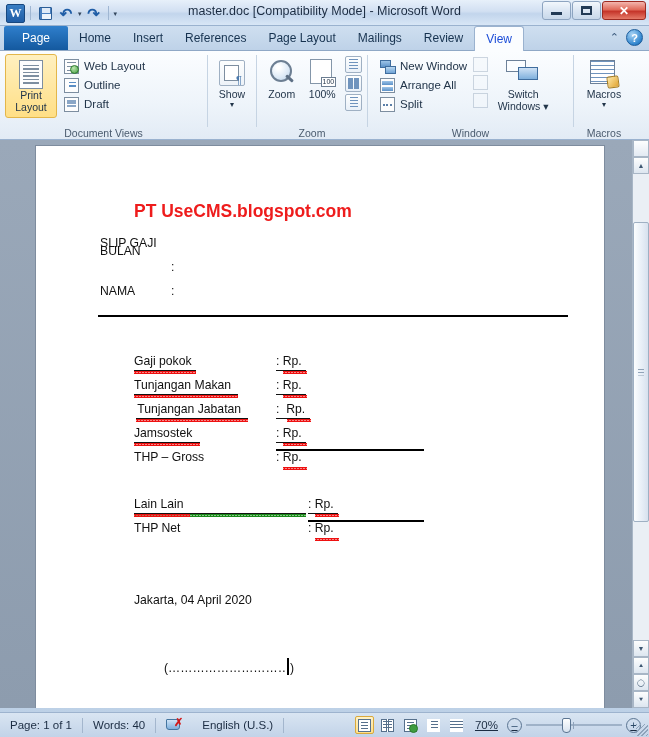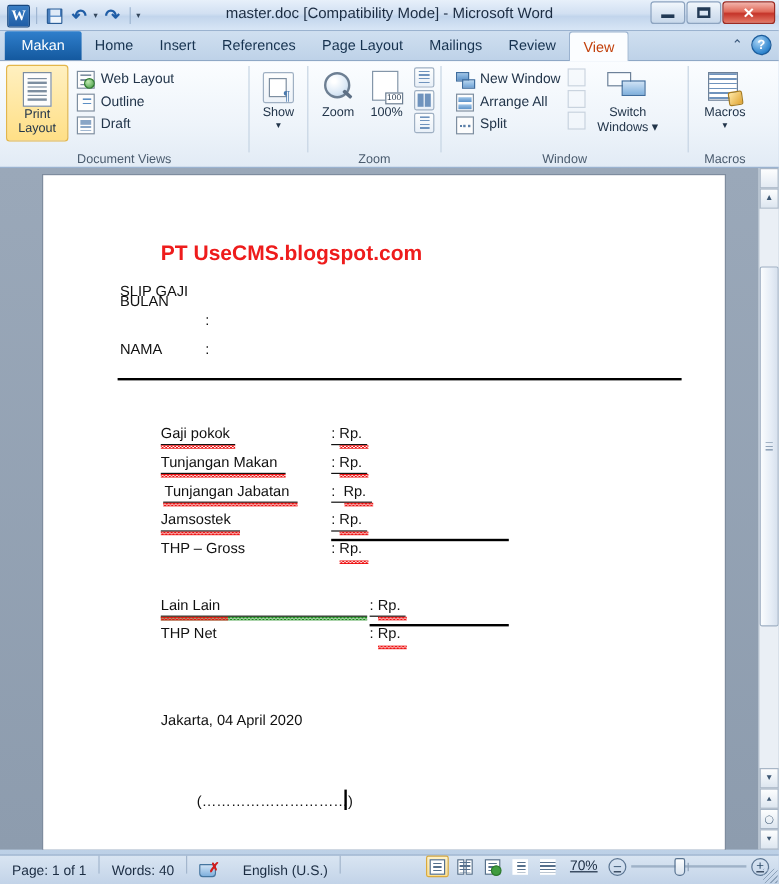--- a/index.html
+++ b/index.html
@@ -71,21 +71,21 @@
     background: linear-gradient(180deg,#2f7fcc 0%,#14599f 100%);
     color:#fff; font-size:12px; display:flex; align-items:center; justify-content:center;
     border-radius:2px 2px 0 0;
   }
   .tab {
     height:24px; padding:0 11px; font-size:12px; color:#16324f;
     display:flex; align-items:center; justify-content:center;
   }
   .tab.active {
     background:#fbfdff; border:1px solid #9ab2cf; border-bottom:none;
-    border-radius:3px 3px 0 0; color:#c2410c;
+    border-radius:3px 3px 0 0; color:#1d4ed8;
     position:relative; top:1px; height:25px;
   }
   .ribhelp { position:absolute; right:6px; top:3px; display:flex; align-items:center; gap:7px; }
   .collapsearrow { color:#3c5a7d; font-size:11px; }
   .helpbtn {
     width:17px; height:17px; border-radius:50%;
     background: radial-gradient(circle at 35% 30%, #a9d4f5, #2f85ce 70%, #1b5c9b);
     border:1px solid #1b5c9b; color:#fff; font-size:11px; font-weight:bold;
     display:flex; align-items:center; justify-content:center;
   }
@@ -316,21 +316,21 @@
   .sgrip {
     position:absolute; left:4px; right:4px; top:50%; height:7px; transform:translateY(-50%);
     background: repeating-linear-gradient(180deg,#90a3b8 0 1px, transparent 1px 3px);
   }
 
   
   .statusbar {
     position:absolute; left:0; bottom:0; width:649px; height:25px;
     background: linear-gradient(180deg,#d9e5f2 0%, #c2d3e8 100%);
     border-top:1px solid #9db3ce;
-    display:flex; align-items:flex-start; font-size:11.5px; color:#1b2c42;
+    display:flex; align-items:center; font-size:11.5px; color:#1b2c42;
   }
   .sb-item { padding:0 10px; display:flex; align-items:center; gap:5px; height:25px; }
   .sb-sep { width:1px; height:15px; background:#a3b6cd; }
   .proof { width:16px; height:14px; position:relative; }
   .proof .bk {
     position:absolute; left:0; top:1px; width:14px; height:11px;
     background:linear-gradient(180deg,#cfe3f6,#7fb0dd); border:1px solid #44759f;
     border-radius:1px 1px 3px 3px;
   }
   .proof .x { position:absolute; right:-1px; top:-2px; color:#d21b1b; font-size:11px; font-weight:bold; }
@@ -407,21 +407,21 @@
           <span class="minglyph"></span>
         </div>
       <div class="wc">
           <span class="maxglyph"></span>
         </div>
       <div class="wc close">✕</div>
     </div>
   </div>
 
   <div class="tabbar">
-    <div class="filetab">Makan</div>
+    <div class="filetab">Page</div>
     <div class="tab">Home</div>
     <div class="tab">Insert</div>
     <div class="tab">References</div>
     <div class="tab">Page Layout</div>
     <div class="tab">Mailings</div>
     <div class="tab">Review</div>
     <div class="tab active">View</div>
     <div class="ribhelp">
       <div class="collapsearrow">⌃</div>
       <div class="helpbtn">?</div>

